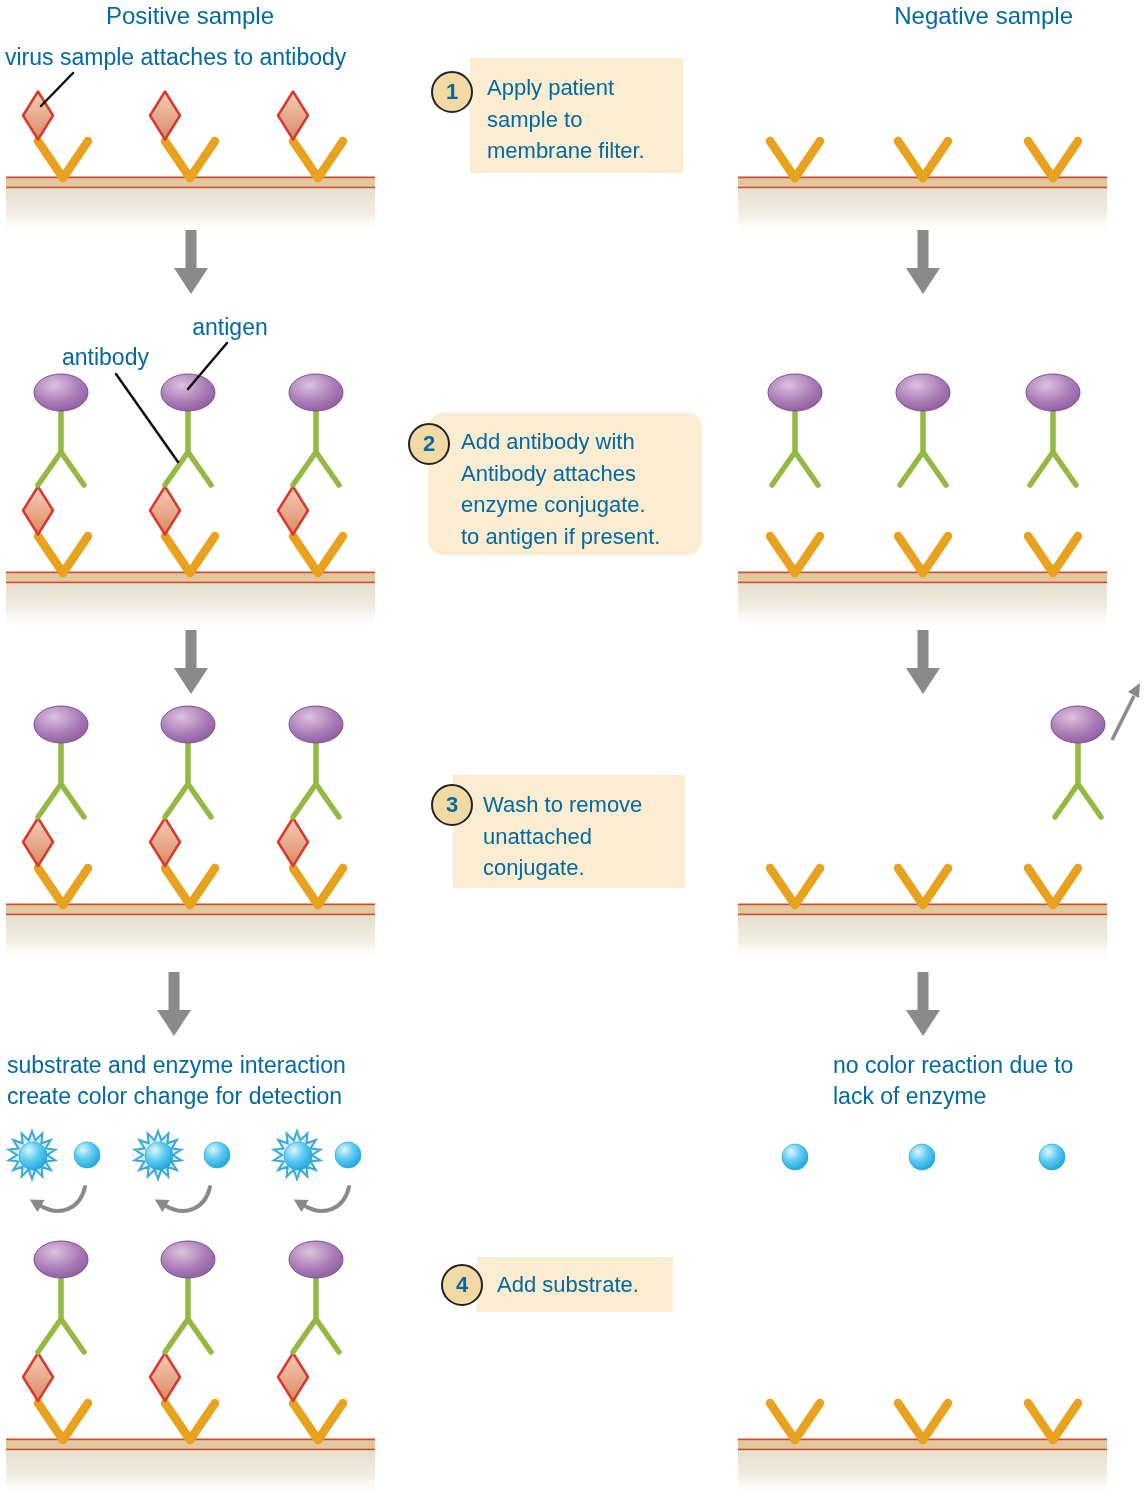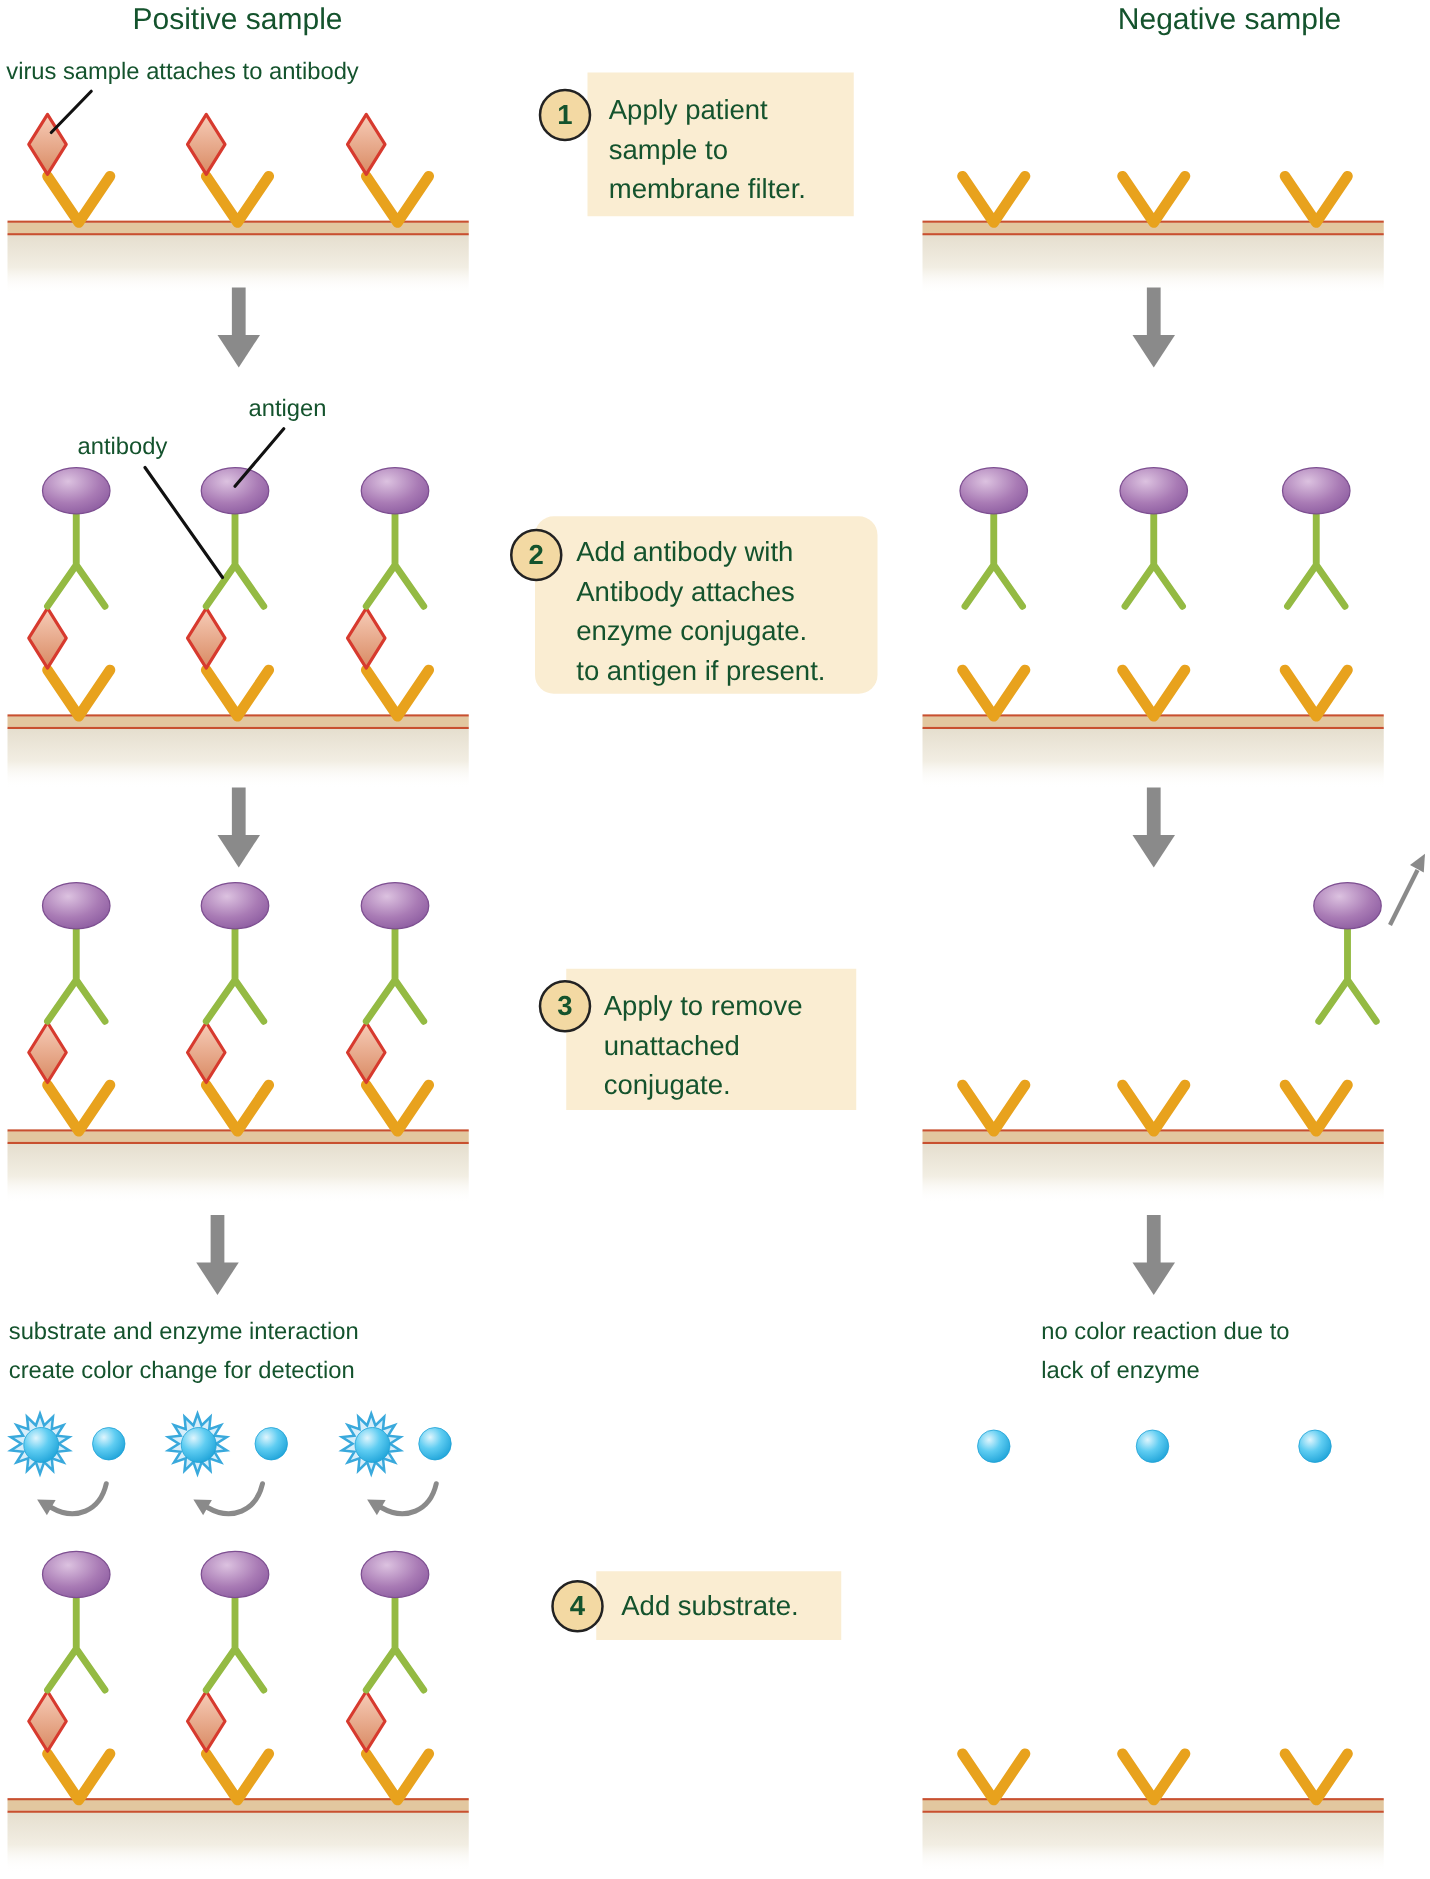--- a/index.html
+++ b/index.html
@@ -1,19 +1,19 @@
 <!DOCTYPE html>
 <html><head>
 <meta charset="utf-8">
 <style>
   html,body{margin:0;padding:0;background:#fff;}
   .canvas{position:relative;width:1144px;height:1503px;background:#ffffff;
-          font-family:"Liberation Sans",sans-serif;color:#14532d;overflow:hidden;}
+          font-family:"Liberation Sans",sans-serif;color:#0369a1;overflow:hidden;}
   .canvas svg{position:absolute;left:0;top:0;}
-  .txt{position:absolute;font-size:19px;line-height:31px;white-space:nowrap;}
+  .txt{position:absolute;font-size:23px;line-height:31px;white-space:nowrap;}
   .title{font-size:24px;}
   .step-box{position:absolute;background:#FAEDD2;font-size:22px;line-height:31.5px;box-sizing:border-box;}
   .step-line{white-space:nowrap;}
   .step-badge{position:absolute;width:42px;height:42px;border-radius:50%;background:#F3D9A3;
               border:2.5px solid #222;display:flex;align-items:center;justify-content:center;
               font-size:22px;font-weight:bold;box-sizing:border-box;}
 </style>
 </head>
 <body>
 
@@ -201,21 +201,21 @@
     <div class="step-line">Add antibody with</div>
     <div class="step-line">Antibody attaches</div>
     <div class="step-line">enzyme conjugate.</div>
     <div class="step-line">to antigen if present.</div>
   </div>
   <div class="step-badge" style="left:408px;top:423px;">
     <span>2</span>
   </div>
 
   <div class="step-box" style="left:453px;top:775px;width:232px;height:113px;padding:14px 0 0 30px;">
-    <div class="step-line">Apply to remove</div>
+    <div class="step-line">Wash to remove</div>
     <div class="step-line">unattached</div>
     <div class="step-line">conjugate.</div>
   </div>
   <div class="step-badge" style="left:431px;top:784px;">
     <span>3</span>
   </div>
 
   <div class="step-box" style="left:477px;top:1257px;width:196px;height:55px;padding:12px 0 0 20px;">
     <div class="step-line">Add substrate.</div>
   </div>

